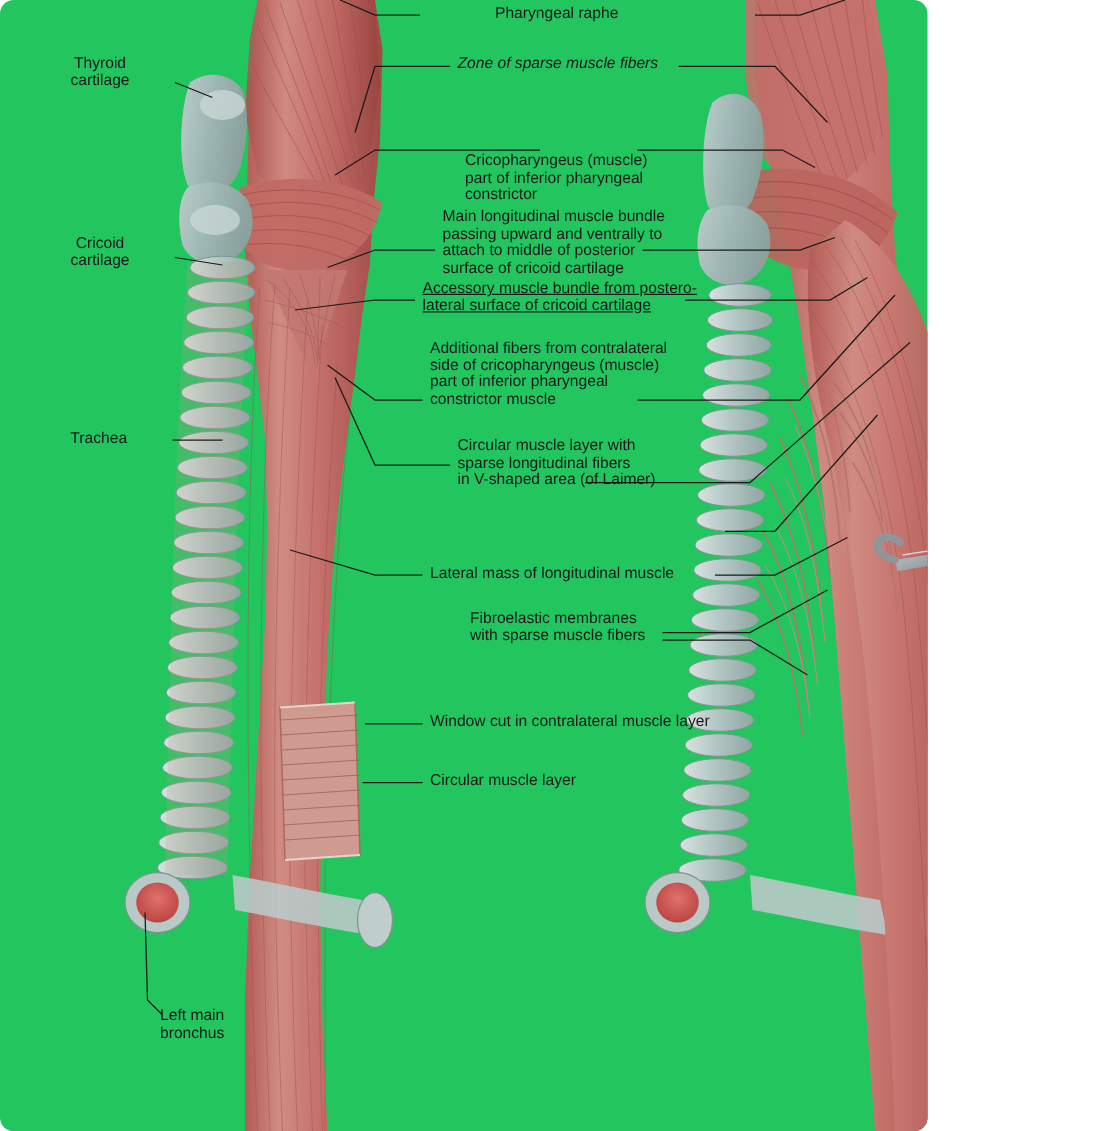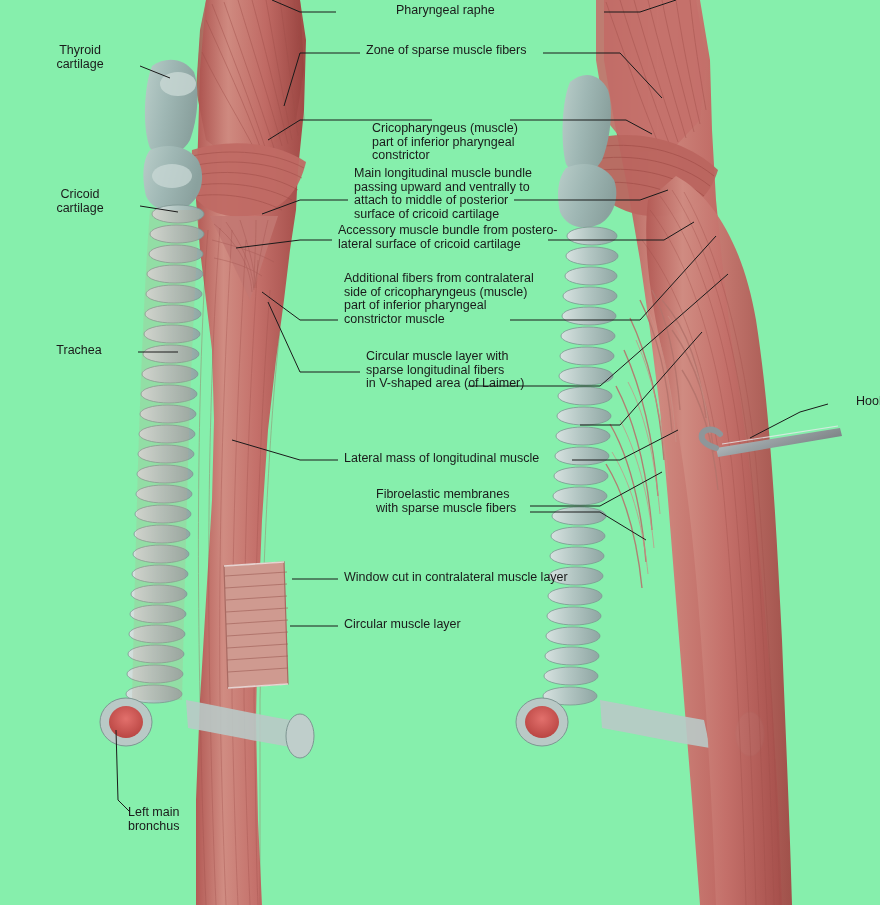--- a/index.html
+++ b/index.html
@@ -2,25 +2,26 @@
 <html><head>
 <meta charset="utf-8">
 <style>
   html, body {
     margin: 0;
     padding: 0;
     background: #ffffff;
   }
   #page {
     position: relative;
-    width: 880px;
+    width: 742px;
     height: 905px;
     overflow: hidden;
-    background: #86efac;
+    background: #22c55e;
     font-family: "Liberation Sans", sans-serif;
+    border-radius: 11px;
   }
   .label {
     position: absolute;
     font-size: 12.5px;
     line-height: 13.5px;
     color: #1a1a1a;
     white-space: pre;
   }
   .label.right { text-align: center; }
   .label.left  { text-align: left; }
@@ -320,31 +321,31 @@
       <polyline points="530,506 600,506 662,472"></polyline>
       <polyline points="338,579 292,579"></polyline>
       <polyline points="338,626 290,626"></polyline>
       <polyline points="130,812 118,800 116,730"></polyline>
     </g>
   </svg>
 
   <div class="label left" style="left:396px; top:4px;">Pharyngeal raphe</div>
   <div class="label right" style="left:20px;  top:44px; width:120px;">Thyroid
 cartilage</div>
-  <div class="label left" style="left:366px; top:44px;">Zone of sparse muscle fibers</div>
+  <div class="label left" style="left:366px; top:44px;font-style:italic;">Zone of sparse muscle fibers</div>
   <div class="label left" style="left:372px; top:79px;margin-top:43px;">Cricopharyngeus (muscle)
 part of inferior pharyngeal
 constrictor</div>
   <div class="label left" style="left:354px; top:145px;margin-top:22px;">Main longitudinal muscle bundle
 passing upward and ventrally to
 attach to middle of posterior
 surface of cricoid cartilage</div>
   <div class="label right" style="left:20px;  top:188px; width:120px;">Cricoid
 cartilage</div>
-  <div class="label left" style="left:338px; top:224px;">Accessory muscle bundle from postero-
+  <div class="label left" style="left:338px; top:224px;text-decoration:underline;">Accessory muscle bundle from postero-
 lateral surface of cricoid cartilage</div>
   <div class="label left" style="left:344px; top:272px;">Additional fibers from contralateral
 side of cricopharyngeus (muscle)
 part of inferior pharyngeal
 constrictor muscle</div>
   <div class="label right" style="left:20px;  top:344px; width:118px;">Trachea</div>
   <div class="label left" style="left:366px; top:350px;">Circular muscle layer with
 sparse longitudinal fibers
 in V-shaped area (of Laimer)</div>
   <div class="label left" style="left:832px; top:395px;margin-left:24px;">Hook</div>

